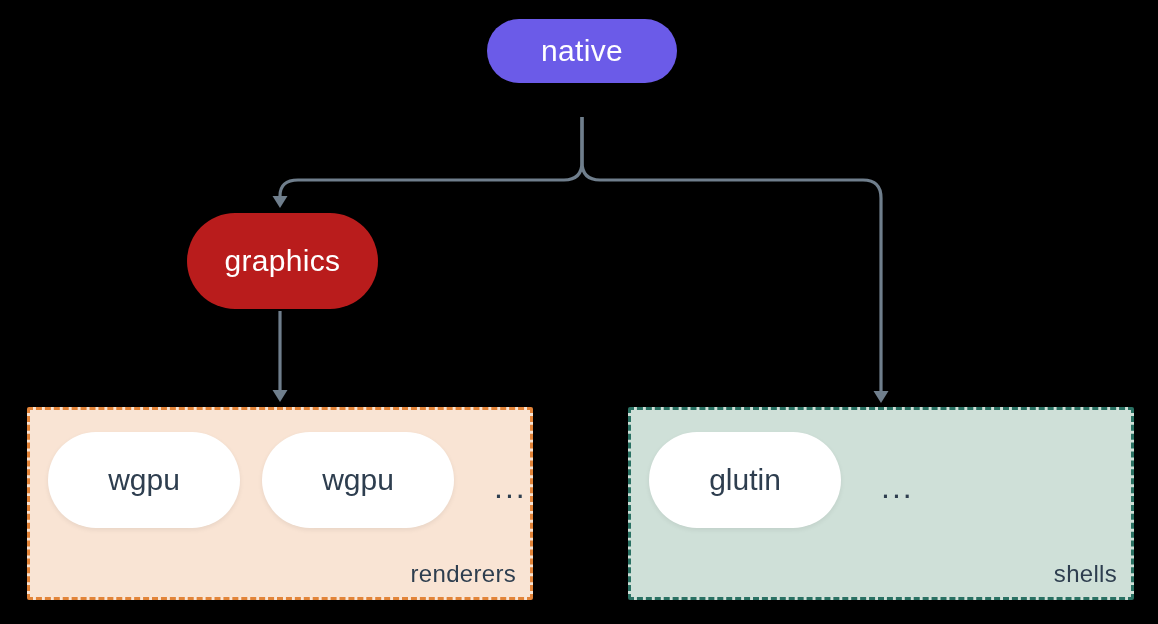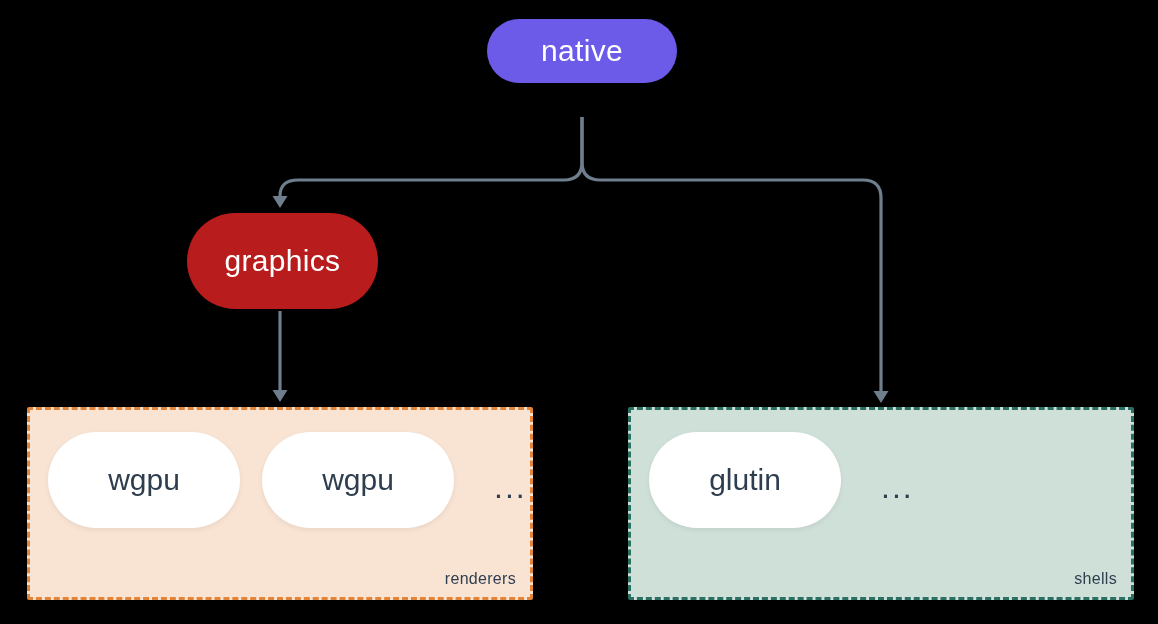--- a/index.html
+++ b/index.html
@@ -99,21 +99,21 @@
     margin-left: 18px;
     color: #2E3E4F;
     font-size: 32px;
     letter-spacing: 2px;
   }
   .group-label {
     position: absolute;
     right: 14px;
     bottom: 9px;
     color: #2E3E4F;
-    font-size: 16px;
+    font-size: 24px;
     letter-spacing: 0.3px;
   }
 </style>
 </head>
 <body>
 
 <div class="canvas">
 
   <svg class="edges-svg" viewBox="0 0 1158 624" aria-hidden="true">
 

